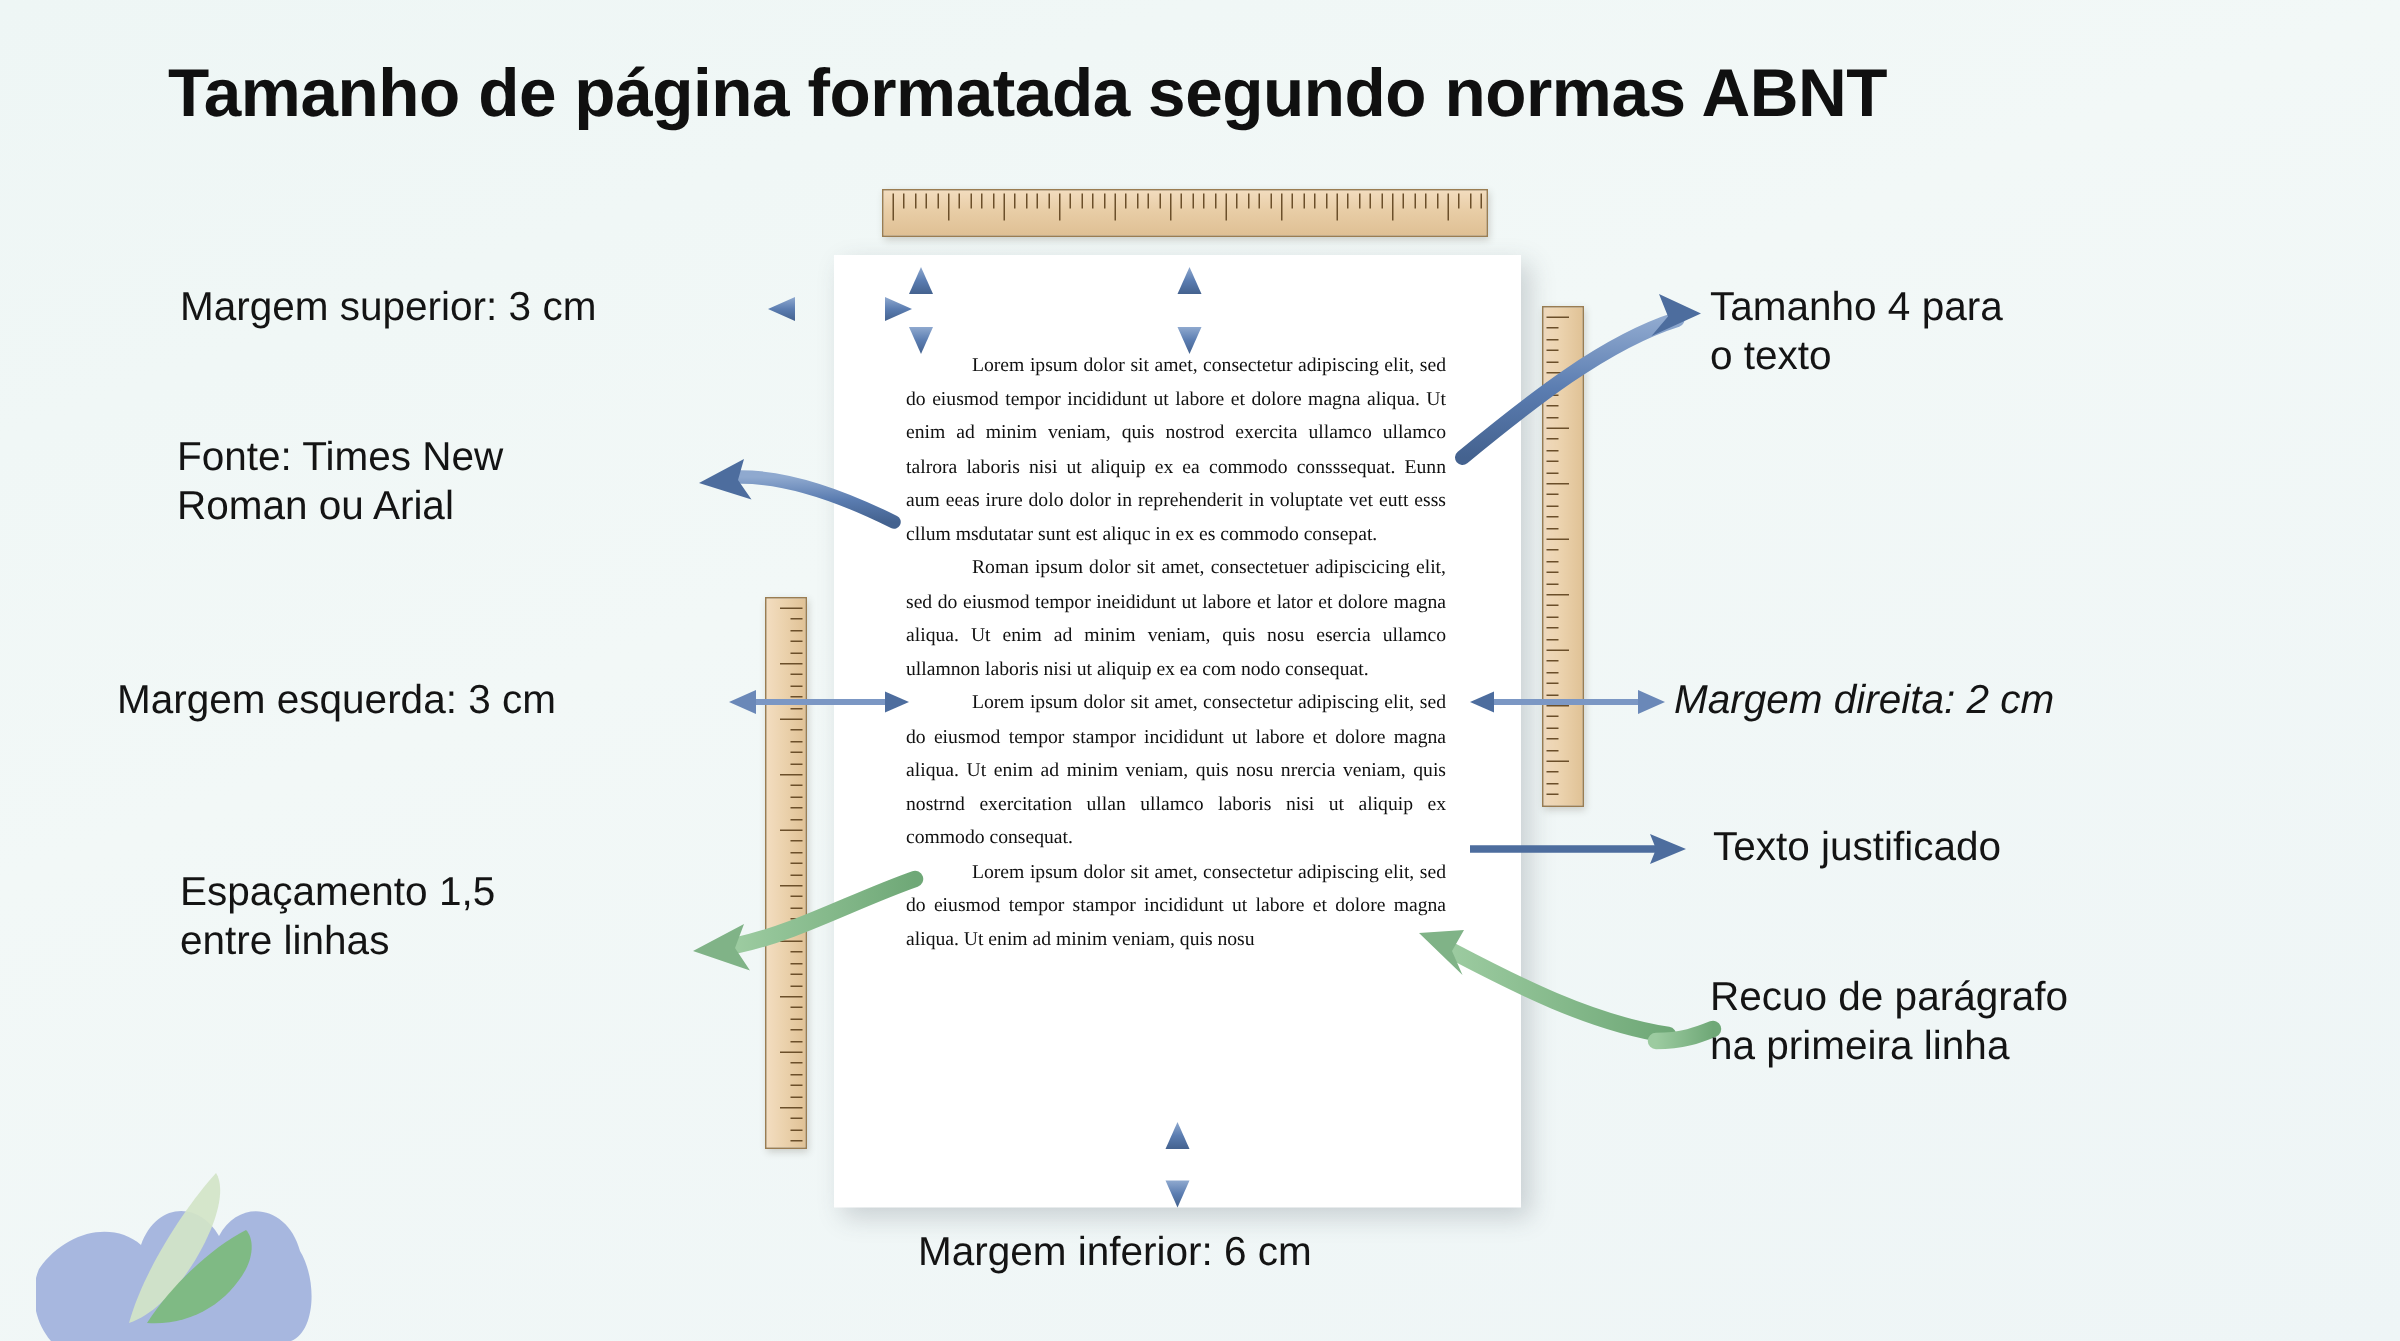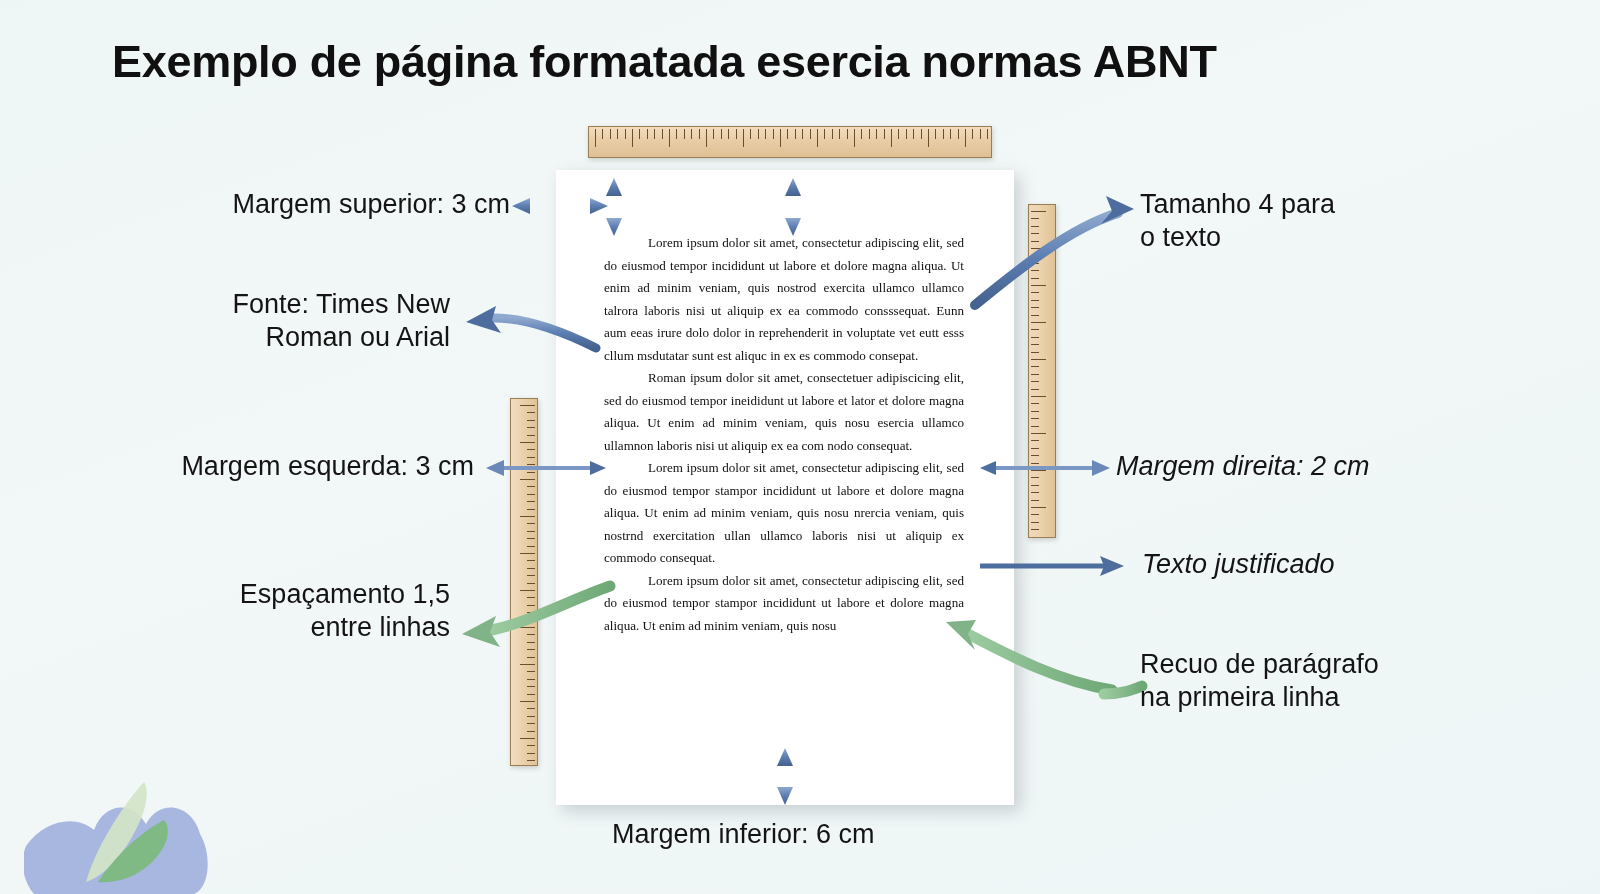--- a/index.html
+++ b/index.html
@@ -82,21 +82,21 @@
 
   
   .label {
     position: absolute;
     font-size: 27px;
     color: #141414;
     line-height: 1.22;
     font-family: "Liberation Sans", sans-serif;
     white-space: pre-line;
   }
-  .label.right-align { text-align: right; }
+  .label.right-align { text-align: left; }
   .label.left-align  { text-align: left; }
 
   
   .arrows {
     position: absolute;
     inset: 0;
     pointer-events: none;
   }
 
   
@@ -106,21 +106,21 @@
     top: 742px;
     width: 240px;
     height: 152px;
   }
 </style>
 </head>
 <body>
 
 <div class="stage">
 
-  <div class="title">Exemplo de página formatada esercia normas ABNT</div>
+  <div class="title">Tamanho de página formatada segundo normas ABNT</div>
 
   <div class="ruler" id="ruler-top" style="left:588px; top:126px; width:404px; height:32px;">
     <div class="ticks" id="ticks-top">
         <div class="tick" style="left: 6px; top: 2px; width: 1px; height: 18px;"></div>
         <div class="tick" style="left: 13.4px; top: 2px; width: 1px; height: 10px;"></div>
         <div class="tick" style="left: 20.8px; top: 2px; width: 1px; height: 10px;"></div>
         <div class="tick" style="left: 28.2px; top: 2px; width: 1px; height: 10px;"></div>
         <div class="tick" style="left: 35.6px; top: 2px; width: 1px; height: 10px;"></div>
         <div class="tick" style="left: 43px; top: 2px; width: 1px; height: 18px;"></div>
         <div class="tick" style="left: 50.4px; top: 2px; width: 1px; height: 10px;"></div>
@@ -372,21 +372,21 @@
   <div class="label right-align" style="left:78px; top:450px; width:396px;">Margem esquerda: 3 cm</div>
 
   <div class="label right-align" style="left:120px; top:578px; width:330px;">Espaçamento 1,5
 entre linhas</div>
 
   <div class="label left-align" style="left:1140px; top:188px; width:420px;">Tamanho 4 para
 o texto</div>
 
   <div class="label left-align" style="left:1116px; top:450px; width:440px;font-style:italic;">Margem direita: 2 cm</div>
 
-  <div class="label left-align" style="left:1142px; top:548px; width:420px;font-style:italic;">Texto justificado</div>
+  <div class="label left-align" style="left:1142px; top:548px; width:420px;">Texto justificado</div>
 
   <div class="label left-align" style="left:1140px; top:648px; width:430px;">Recuo de parágrafo
 na primeira linha</div>
 
   <div class="label left-align" style="left:612px; top:818px; width:420px;">Margem inferior: 6 cm</div>
 
   <div class="logo">
     <svg width="240" height="152" viewBox="0 0 240 152">
       <path d="M 2,104 C 20,78 52,72 70,88 C 80,60 108,58 122,82 C 136,56 168,62 176,92 C 188,112 186,146 170,152 L 10,152 C -2,138 -4,118 2,104 Z" fill="#9aabdb" opacity="0.85"></path>
       <path d="M 120,40 C 100,62 72,104 62,140 C 86,132 108,100 118,74 C 124,58 124,46 120,40 Z" fill="#d3e4c7" opacity="0.92"></path>

